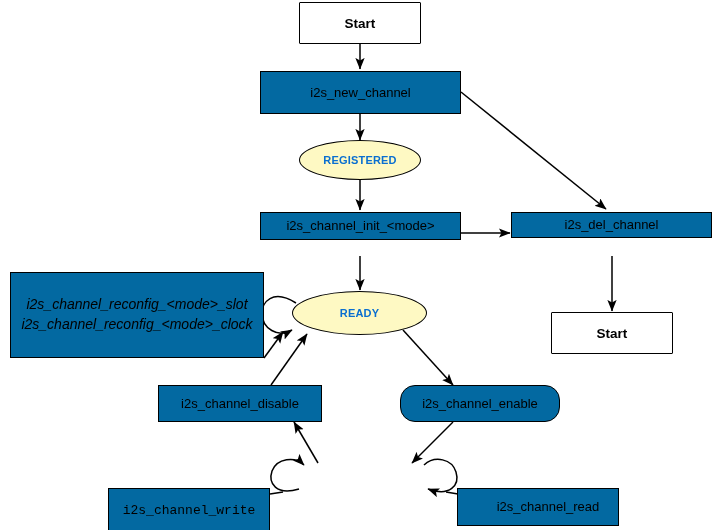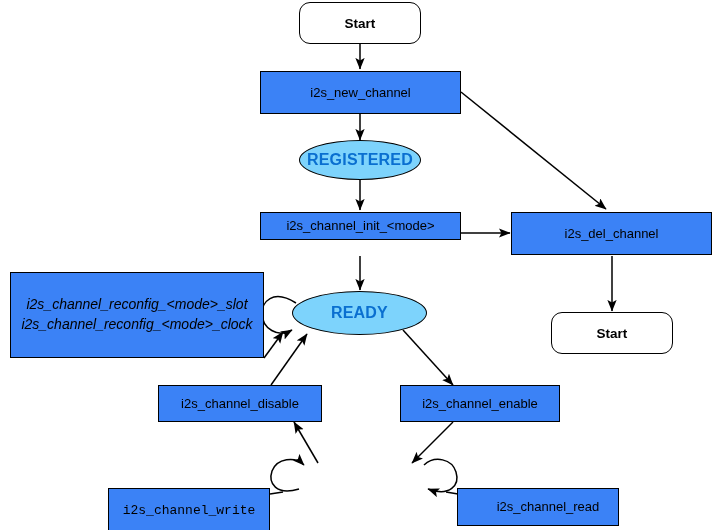--- a/index.html
+++ b/index.html
@@ -26,38 +26,38 @@
     position: absolute;
     box-sizing: border-box;
     display: flex;
     align-items: center;
     justify-content: center;
     text-align: center;
     z-index: 2;
   }
   .box {
     border: 1.6px solid #000000;
-    background: #3b82f6;
+    background: #0369a1;
     font-size: 13px;
     color: #000000;
     line-height: 1.18;
   }
   .terminator {
     border: 1.6px solid #000000;
     background: #ffffff;
-    border-radius: 11px;
+    border-radius: 1px;
     font-size: 13.5px;
     font-weight: bold;
     color: #000000;
   }
   .state {
-    background: #7dd3fc;
+    background: #fef9c3;
     border: 1.6px solid #000000;
     border-radius: 50%;
-    font-size: 16px;
+    font-size: 11px;
     font-weight: bold;
     letter-spacing: 0.2px;
   }
   .multiline {
     flex-direction: column;
     justify-content: center;
     font-size: 14px;
     line-height: 1.42;
     font-style: italic;
   }
@@ -125,42 +125,42 @@
   </div>
 
   <div class="node state" style="left:299px; top:140px; width:122px; height:40px; color:#0a6fd0;">
     <span>REGISTERED</span>
   </div>
 
   <div class="node box" style="left:260px; top:212px; width:201px; height:28px;">
     <span>i2s_channel_init_&lt;mode&gt;</span>
   </div>
 
-  <div class="node box" style="left:511px; top:212px; width:201px; height:43px;text-align:right;">
+  <div class="node box" style="left:511px; top:212px; width:201px; height:26px;text-align:right;">
     <span>i2s_del_channel</span>
   </div>
 
   <div class="node terminator" style="left:551px; top:312px; width:122px; height:42px;">
     <span>Start</span>
   </div>
 
   <div class="node state" style="left:292px; top:291px; width:135px; height:44px; color:#0a6fd0;">
     <span>READY</span>
   </div>
 
   <div class="node box multiline" style="left:10px; top:272px; width:254px; height:86px;">
     <span>i2s_channel_reconfig_&lt;mode&gt;_slot</span>
     <span>i2s_channel_reconfig_&lt;mode&gt;_clock</span>
   </div>
 
   <div class="node box" style="left:158px; top:385px; width:164px; height:37px;">
     <span>i2s_channel_disable</span>
   </div>
 
-  <div class="node box" style="left:400px; top:385px; width:160px; height:37px;">
+  <div class="node box" style="left:400px; top:385px; width:160px; height:37px;border-radius:15px;">
     <span>i2s_channel_enable</span>
   </div>
 
 
   <div class="node box" style="left:108px; top:488px; width:162px; height:46px;font-family:Liberation Mono, monospace;">
     <span>i2s_channel_write</span>
   </div>
 
   <div class="node box" style="left:457px; top:488px; width:162px; height:38px;padding-left:20px;">
     <span>i2s_channel_read</span>

